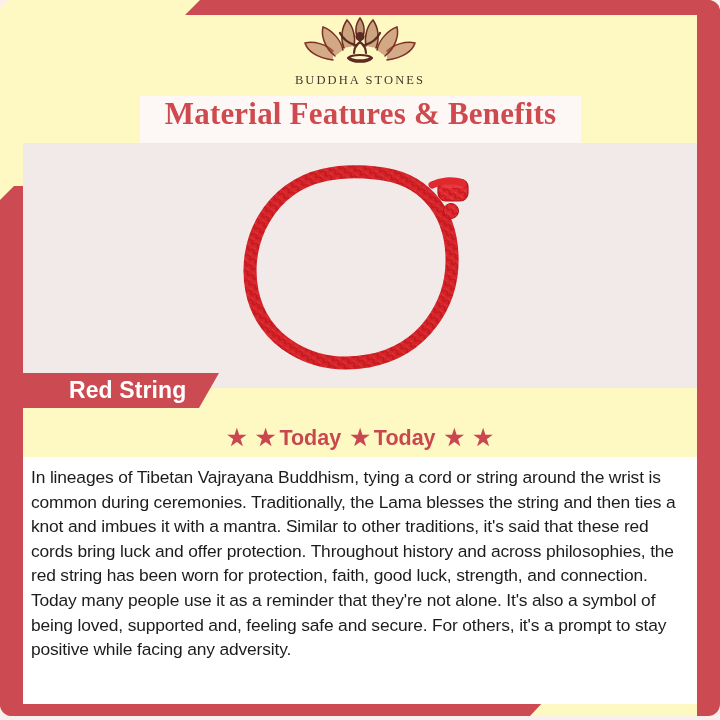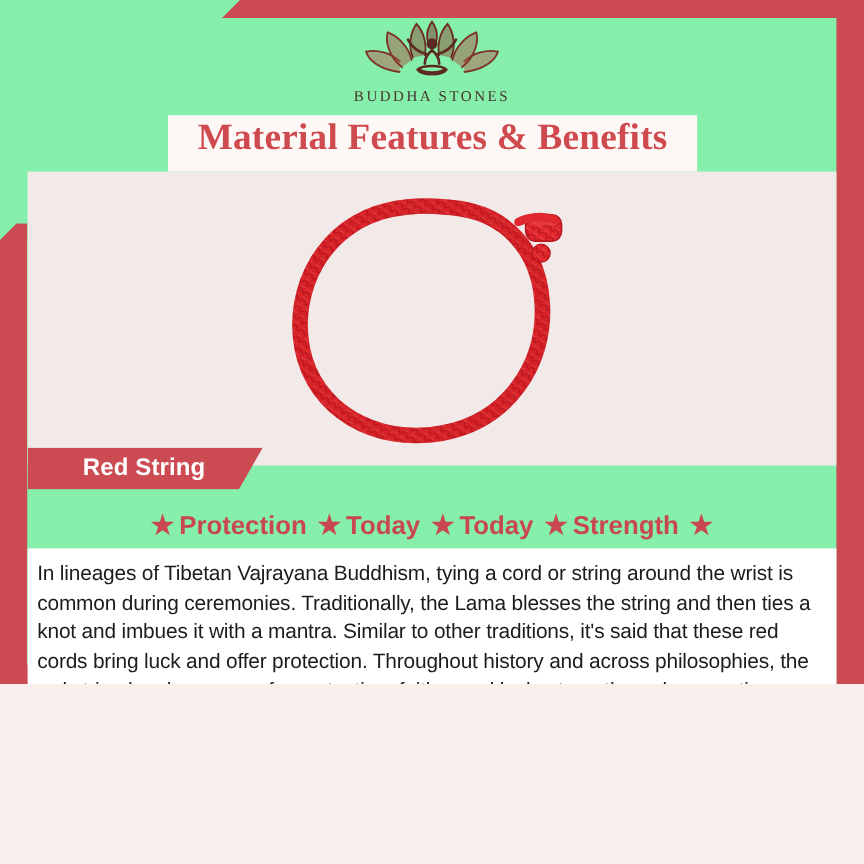--- a/index.html
+++ b/index.html
@@ -10,23 +10,24 @@
     width: 720px;
     height: 720px;
     background: #f9efec;
     font-family: "Liberation Sans", sans-serif;
     overflow: hidden;
   }
 
   .infographic {
     position: relative;
     width: 720px;
-    height: 570px;
-    background: #86efac;
+    height: 716px;
+    background: #fef9c3;
     overflow: hidden;
+    border-radius: 12px;
   }
 
   
   .frame-top {
     position: absolute;
     top: 0;
     left: 0;
     width: 720px;
     height: 15px;
     background: #cc4b52;
@@ -133,21 +134,21 @@
     width: 196px;
     height: 35px;
     background: #cc4b52;
     clip-path: polygon(0 0, 196px 0, 176px 35px, 0 35px);
     display: flex;
     align-items: center;
   }
   .label-text {
     font-family: "Liberation Sans", sans-serif;
     font-weight: bold;
-    font-size: 20px;
+    font-size: 23px;
     color: #ffffff;
     padding-left: 46px;
     letter-spacing: 0.1px;
     white-space: nowrap;
   }
 
   
   .keyword-row {
     position: absolute;
     top: 419px;
@@ -281,33 +282,31 @@
     </span>
   </div>
 
   <div class="label-band">
     <span class="label-text">Red String</span>
   </div>
 
   <div class="keyword-row">
     <span class="keyword">
       <span class="star">★</span>
-      <span>Protection</span>
     </span>
     <span class="keyword">
       <span class="star">★</span>
       <span>Today</span>
     </span>
     <span class="keyword">
       <span class="star">★</span>
       <span>Today</span>
     </span>
     <span class="keyword">
       <span class="star">★</span>
-      <span>Strength</span>
     </span>
     <span class="keyword" style="gap:1px">
       <span class="star">★</span>
     </span>
   </div>
 
   <div class="body-panel">
     <p class="body-text">In lineages of Tibetan Vajrayana Buddhism, tying a cord or string around the wrist is common during ceremonies. Traditionally, the Lama blesses the string and then ties a knot and imbues it with a mantra. Similar to other traditions, it's said that these red cords bring luck and offer protection. Throughout history and across philosophies, the red string has been worn for protection, faith, good luck, strength, and connection. Today many people use it as a reminder that they're not alone. It's also a symbol of being loved, supported and, feeling safe and secure. For others, it's a prompt to stay positive while facing any adversity.</p>
   </div>
 

